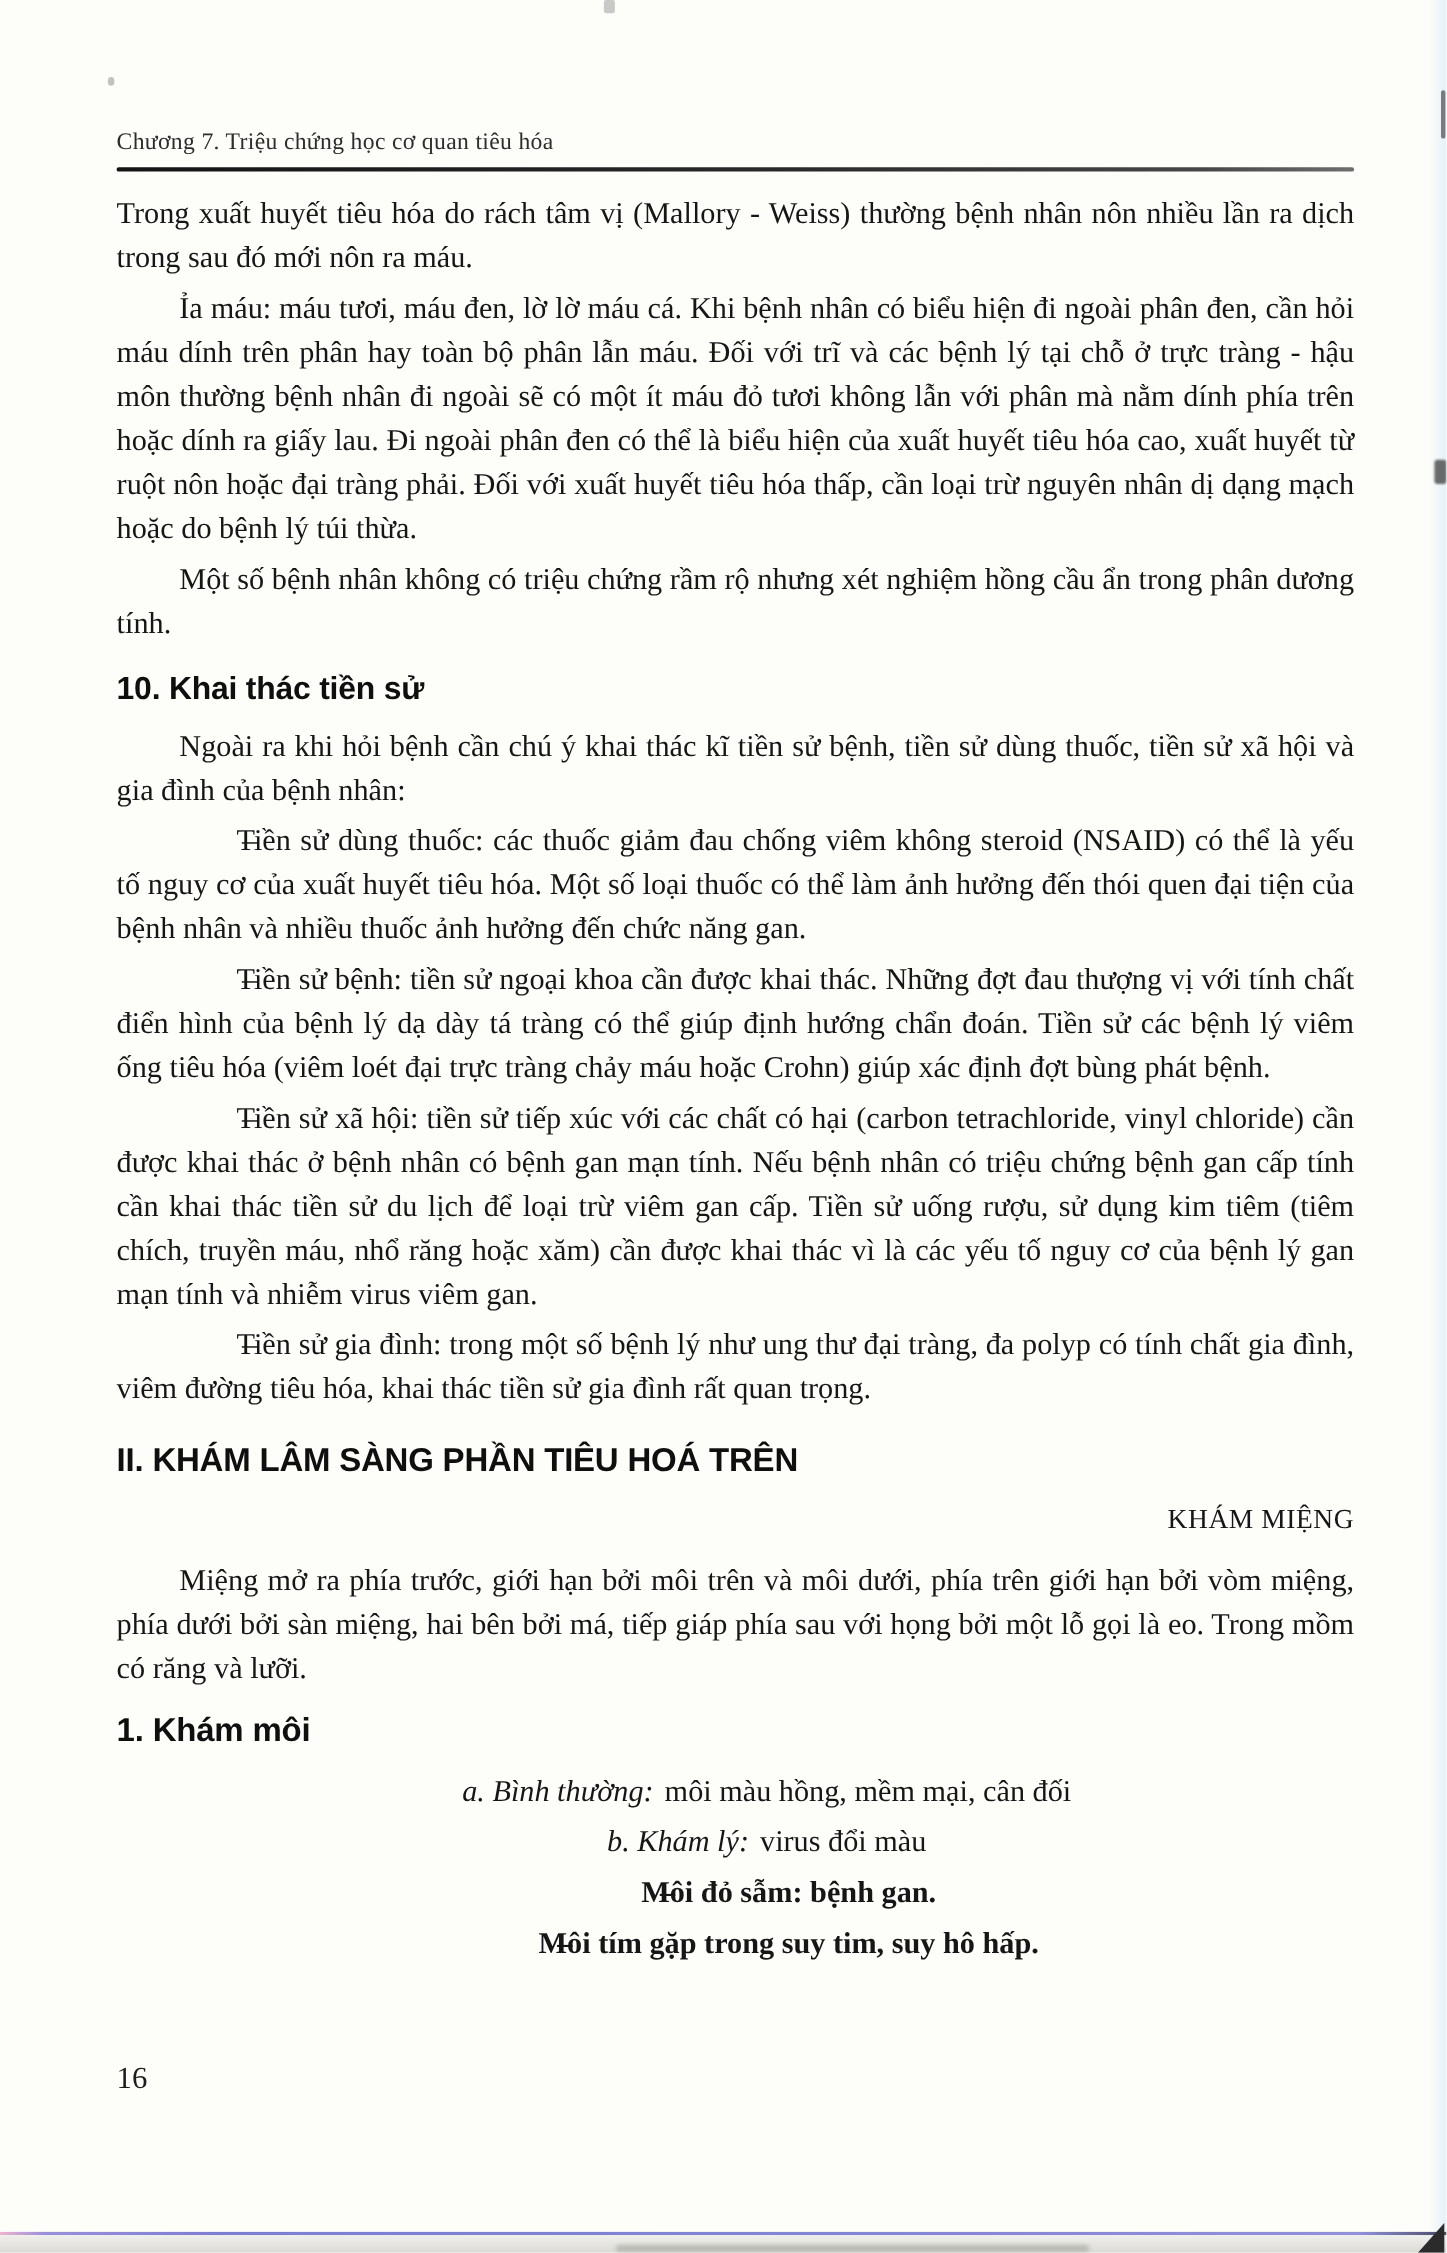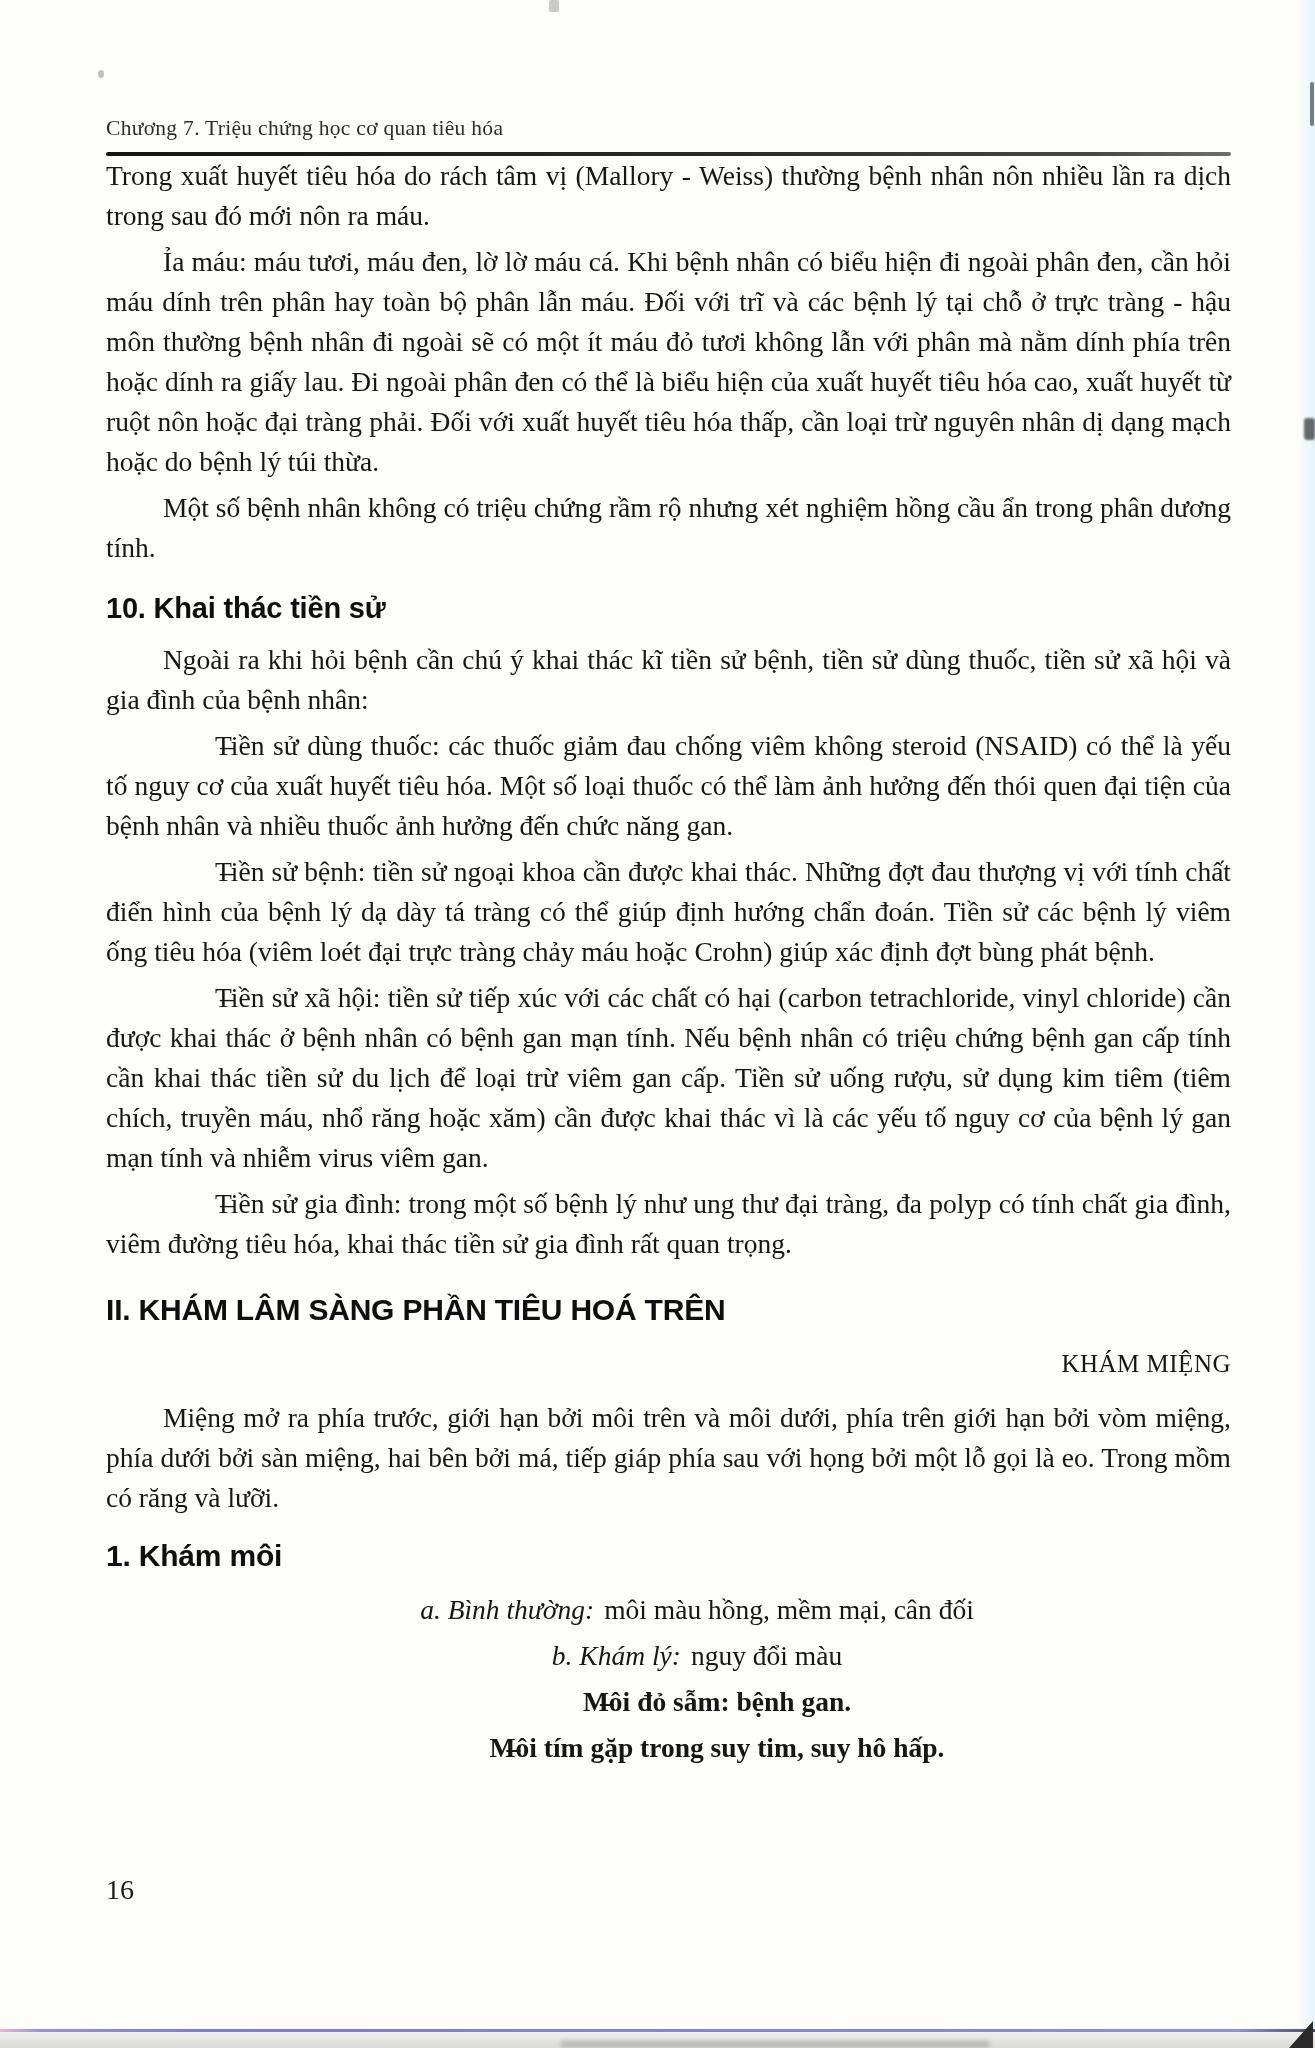--- a/index.html
+++ b/index.html
@@ -21,20 +21,21 @@
     color:#2d2d2d;
     letter-spacing:.3px;
   }
   .header-rule{
     margin-top:11px;
     height:4px;
     border-radius:2px;
     background:linear-gradient(to right,#141414,#2a2a2a 55%,#474747 88%,#6e6e6e);
   }
   .body-text{
+    margin-top:18px;
     font-size:27.5px;
     line-height:40px;
     text-align:justify;
   }
   p.para{margin:0 0 6px 0;}
   .indent{text-indent:57px;}
   .dash-mark{display:inline-block;width:52px;}
   .lead{margin-right:10px;}
   .bold-item{font-weight:bold;}
   .bold-item .dash-mark{width:40px;}
@@ -134,21 +135,21 @@
     <h2 class="h-sans h-two">II. KHÁM LÂM SÀNG PHẦN TIÊU HOÁ TRÊN</h2>
 
     <div class="subheading">KHÁM MIỆNG</div>
 
     <p class="para indent">Miệng mở ra phía trước, giới hạn bởi môi trên và môi dưới, phía trên giới hạn bởi vòm miệng, phía dưới bởi sàn miệng, hai bên bởi má, tiếp giáp phía sau với họng bởi một lỗ gọi là eo. Trong mồm có răng và lưỡi.</p>
 
     <h2 class="h-sans h-lips">1. Khám môi</h2>
 
     <p class="para indent lip-line"><i class="lead">a. Bình thường:</i><span>môi màu hồng, mềm mại, cân đối</span></p>
 
-    <p class="para indent lip-line"><i class="lead">b. Khám lý:</i><span>nguy đổi màu</span></p>
+    <p class="para indent lip-line"><i class="lead">b. Khám lý:</i><span>virus đổi màu</span></p>
 
     <p class="para indent lip-line bold-item"><span class="dash-mark">–</span><span>Môi đỏ sẫm: bệnh gan.</span></p>
 
     <p class="para indent lip-line bold-item"><span class="dash-mark">–</span><span>Môi tím gặp trong suy tim, suy hô hấp.</span></p>
 
   </div>
 
   <div class="page-number">16</div>
 
   <div class="edge-tint-right"></div>

